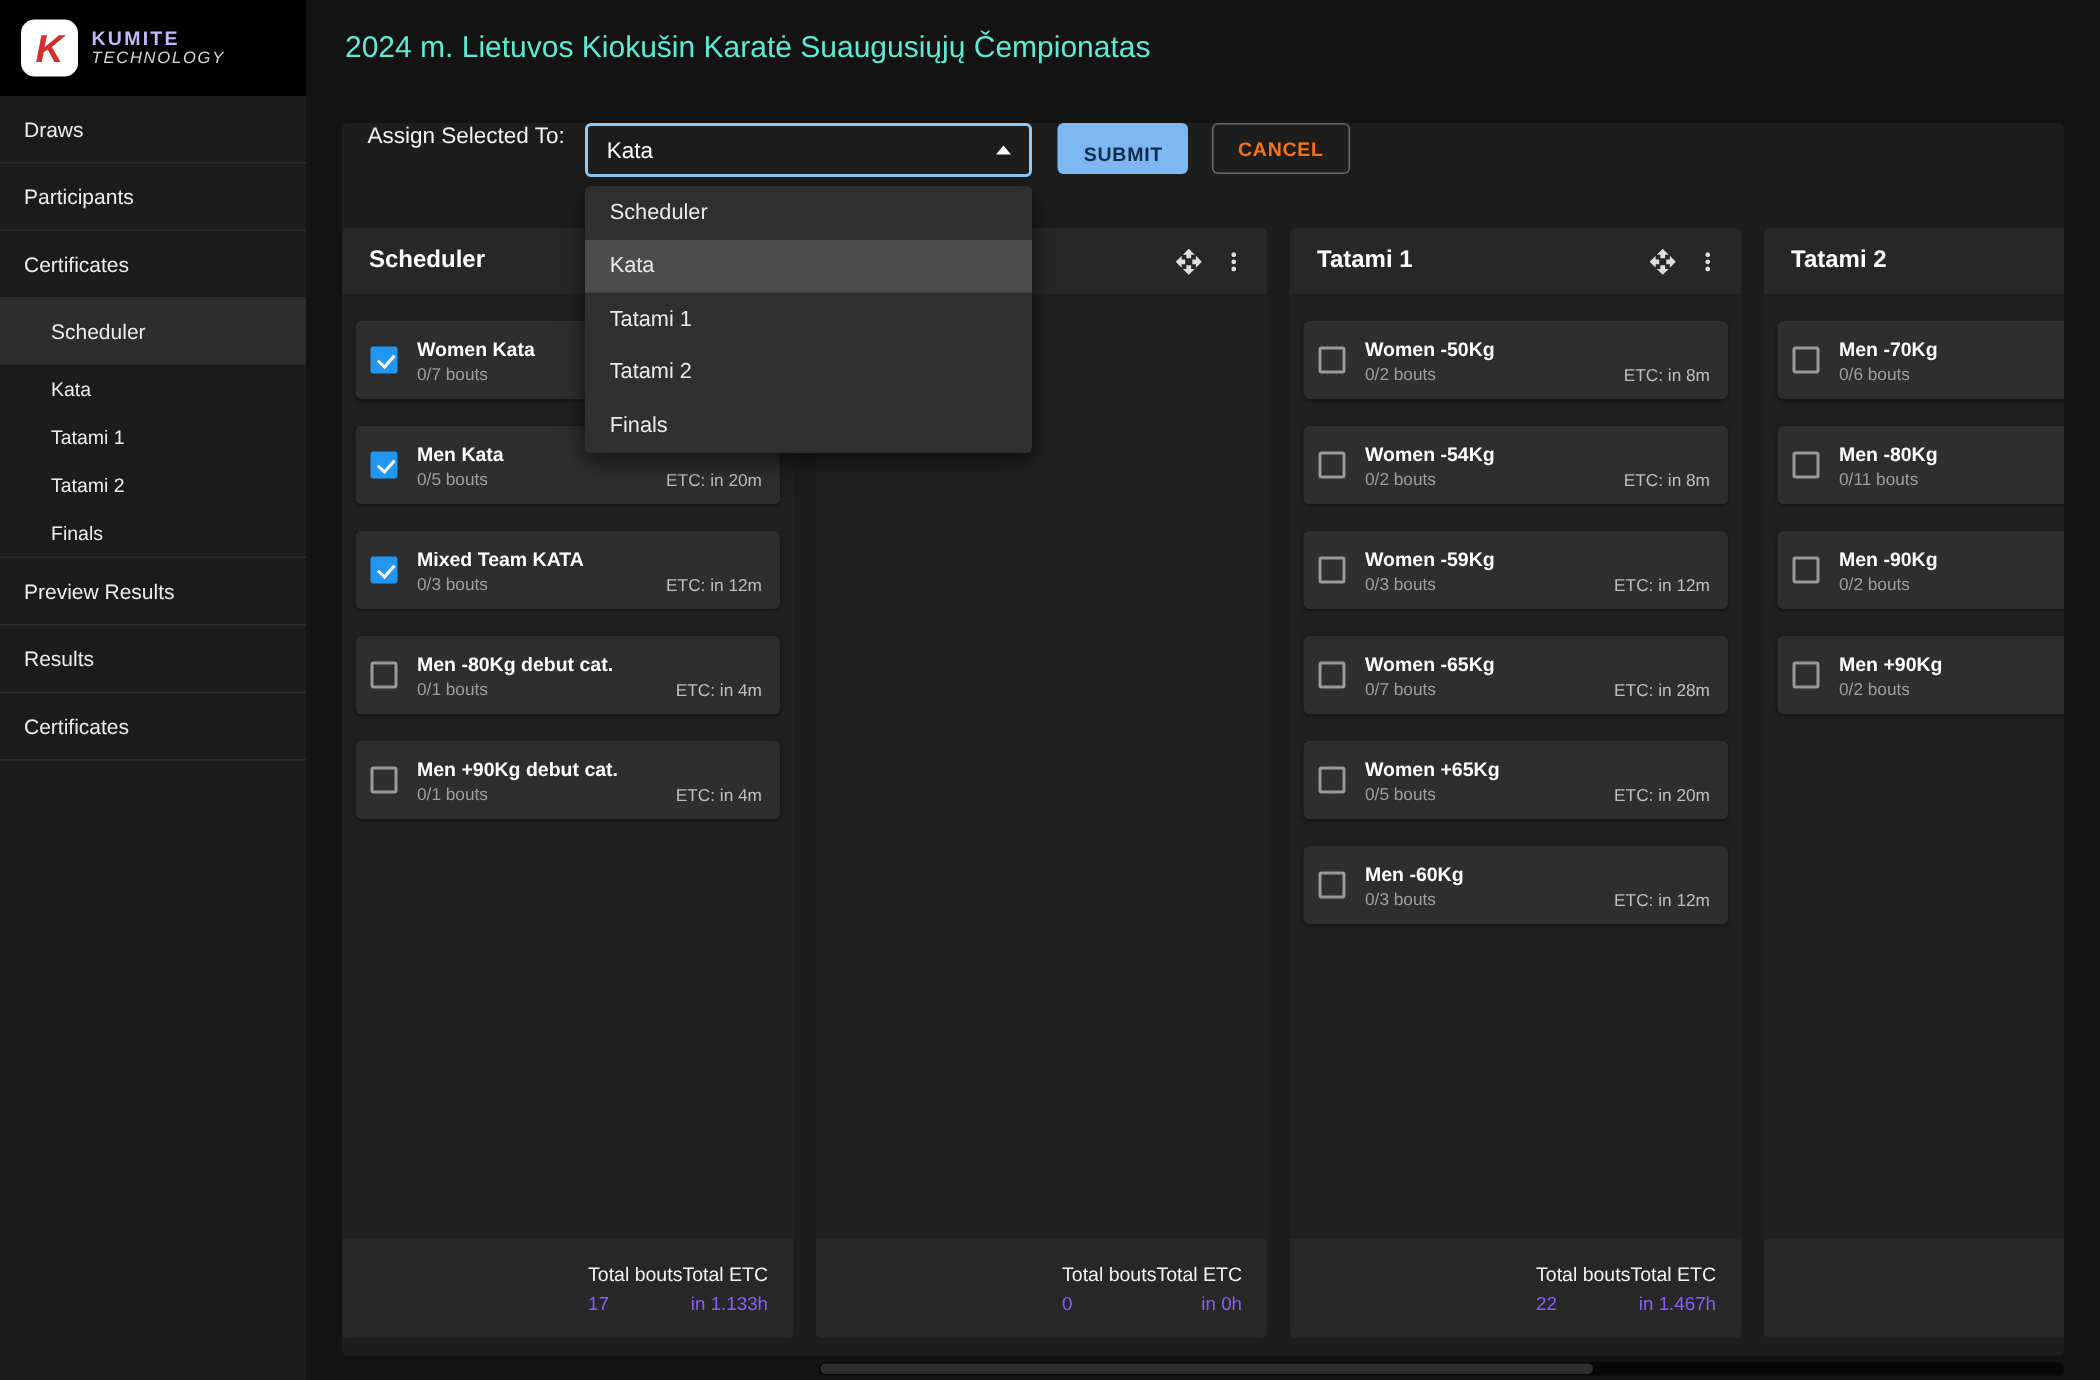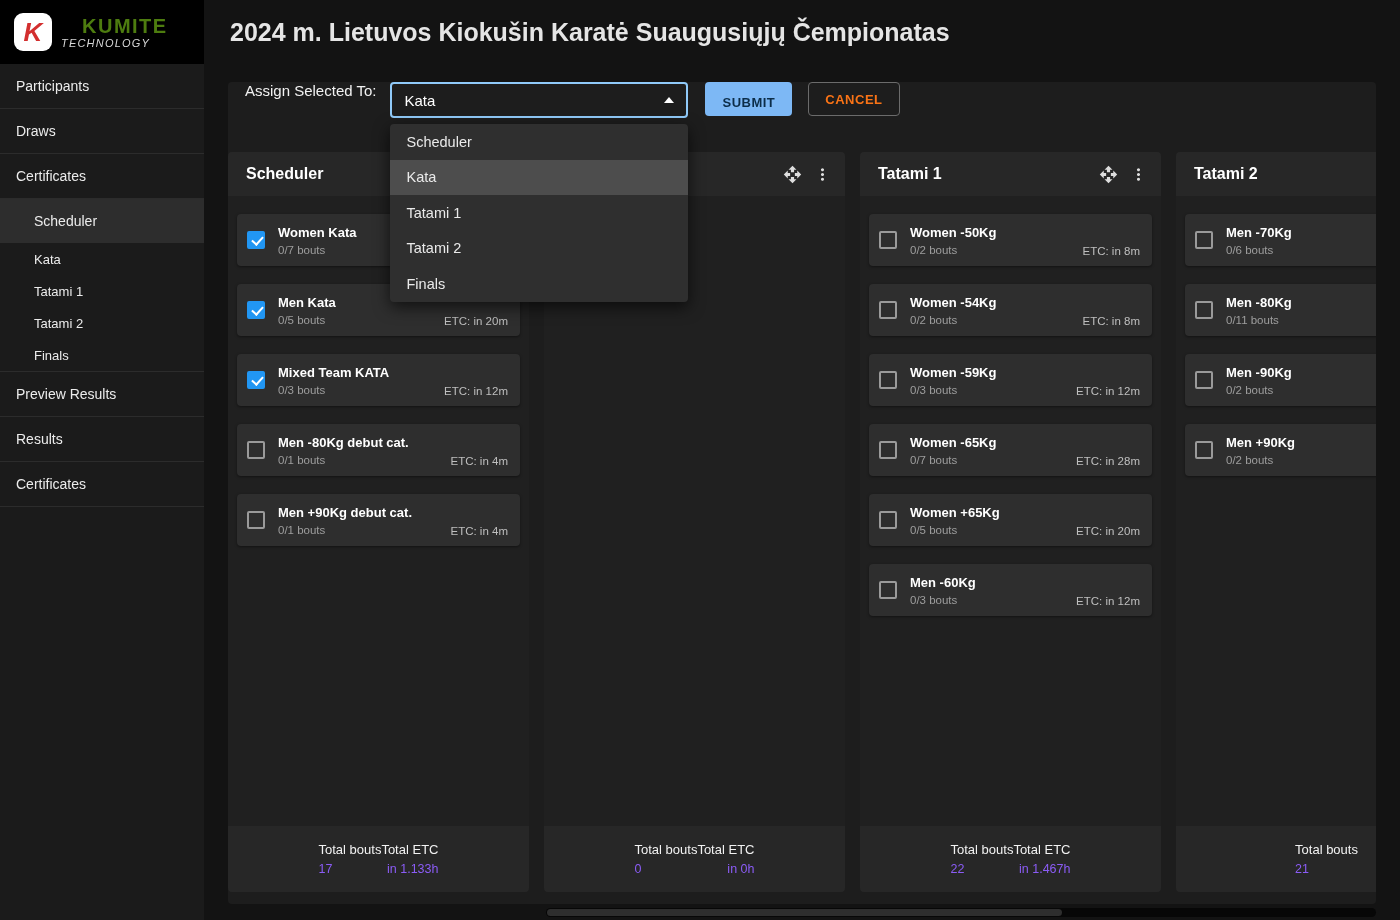--- a/index.html
+++ b/index.html
@@ -21,37 +21,37 @@
     height:64px; background:#000; display:flex; align-items:center;
     padding-left:14px; gap:9px;
   }
   .logo-mark {
     width:38px; height:38px; background:#fff; border-radius:9px;
     display:flex; align-items:center; justify-content:center;
     color:#d32f2f; font-weight:bold; font-size:26px; font-style:italic;
     flex:none;
   }
   .logo-text { display:flex; flex-direction:column; line-height:1.1; }
-  .logo-name { color:#4d7c0f; font-weight:700; font-size:20px; letter-spacing:1.5px;margin-left:21px; }
+  .logo-name { color:#c4b5fd; font-weight:700; font-size:13px; letter-spacing:1.5px; }
   .logo-tag { color:#d8d8d8; font-style:italic; font-size:11px; letter-spacing:1.2px; }
 
   .nav-item {
     padding:14px 16px; font-size:14px; color:#ececec; cursor:pointer;
   }
   .nav-item.divider { border-bottom:1px solid #2c2c2c; }
   .nav-item.lvl1 { padding-left:34px; }
   .nav-item.lvl2 { padding-left:34px; font-size:13px; padding-top:8.5px; padding-bottom:8.5px; }
   .nav-item.active { background:#2d2d2d; }
 
   
   .page-header {
     position:absolute; left:204px; top:0; width:1196px; height:64px;
     display:flex; align-items:center; padding-left:26px; background:#131313;
   }
-  .page-title { font-size:25px; font-weight:700; color:#e5e5e5; }
+  .page-title { font-size:20px; font-weight:400; color:#5eead4; }
 
   
   .panel {
     position:absolute; left:228px; top:82px; width:1148px; height:822px;
     background:#1d1d1d; border-radius:4px;
   }
 
   
   .assign-bar {
     position:absolute; left:0; top:0; width:100%; height:66px;
@@ -123,21 +123,21 @@
     content:""; position:absolute; left:4.5px; top:0.5px; width:5px; height:9px;
     border:solid #fff; border-width:0 2px 2px 0; transform:rotate(42deg);
   }
   .card-main { flex:1; min-width:0; }
   .card-title { display:block; font-size:13px; font-weight:700; color:#fff; margin-bottom:4px; white-space:nowrap; }
   .card-sub { display:block; font-size:11.5px; color:#9e9e9e; }
   .card-etc { position:absolute; right:12px; bottom:9px; font-size:11.5px; color:#bfbfbf; white-space:nowrap; }
 
   .col-footer {
     height:66px; background:#272727; flex:none; display:flex;
-    align-items:center; justify-content:center; padding:0 17px;
+    align-items:center; justify-content:flex-end; padding:0 17px;
   }
   .f-label { font-size:13px; color:#f2f2f2; margin-bottom:5px; }
   .f-value { font-size:12.5px; color:#8b5cf6; }
   .f-right { text-align:right; }
 
   
   .hscroll {
     position:absolute; left:546px; top:908px; width:830px; height:9px;
     background:#070707; border-radius:5px; z-index:2;
   }
@@ -150,22 +150,22 @@
 <body>
 
 <div class="sidebar">
   <div class="logo">
     <div class="logo-mark">K</div>
     <div class="logo-text">
       <span class="logo-name">KUMITE</span>
       <span class="logo-tag">TECHNOLOGY</span>
     </div>
   </div>
+  <div class="nav-item divider">Draws</div>
   <div class="nav-item divider">Participants</div>
-  <div class="nav-item divider">Draws</div>
   <div class="nav-item divider">Certificates</div>
   <div class="nav-item lvl1 active">Scheduler</div>
   <div class="nav-item lvl2">Kata</div>
   <div class="nav-item lvl2">Tatami 1</div>
   <div class="nav-item lvl2">Tatami 2</div>
   <div class="nav-item lvl2 divider">Finals</div>
   <div class="nav-item divider">Preview Results</div>
   <div class="nav-item divider">Results</div>
   <div class="nav-item divider">Certificates</div>
 </div>

